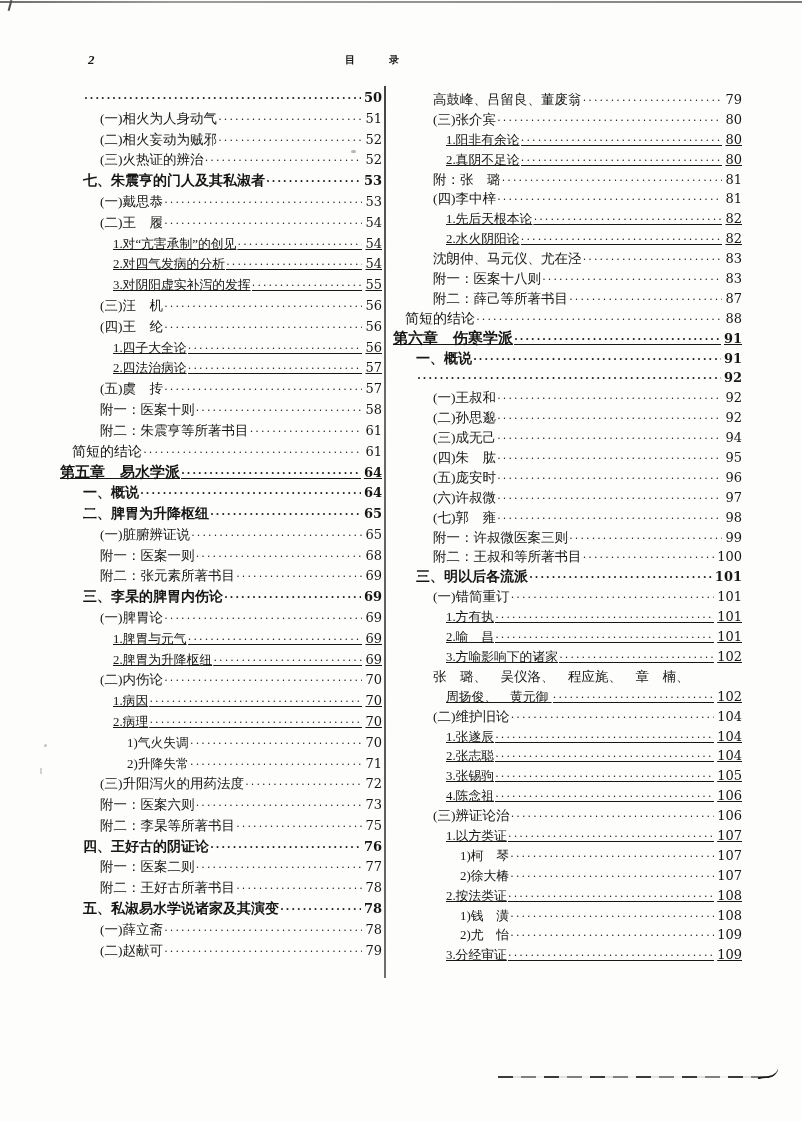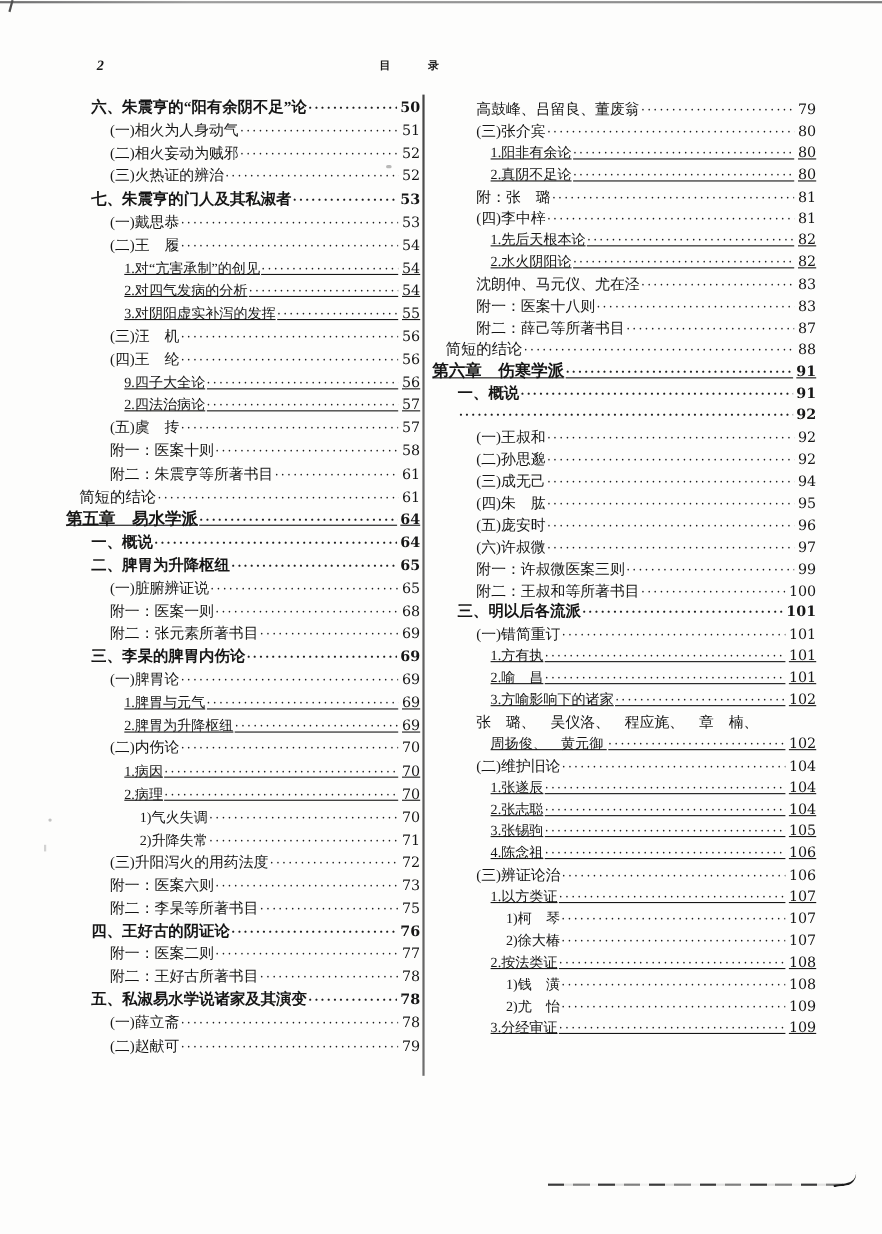--- a/index.html
+++ b/index.html
@@ -52,33 +52,33 @@
   <div class="scan-edge-top"></div>
   <div class="corner-tick"></div>
   <div class="speck-a"></div>
   <div class="speck-b"></div>
   <div class="speck-c"></div>
 
   <span class="folio">2</span>
   <span class="header-title">目　　　录</span>
 
   <div class="col col-left" id="col-left">
-      <div class="row lv2 bold"><span class="title">六、朱震亨的“阳有余阴不足”论</span><span class="dots"></span><span class="pg">50</span></div>
+      <div class="row lv2 bold"><span class="dots"></span><span class="pg">50</span></div>
       <div class="row lv3"><span class="title">(一)相火为人身动气</span><span class="dots"></span><span class="pg">51</span></div>
       <div class="row lv3"><span class="title">(二)相火妄动为贼邪</span><span class="dots"></span><span class="pg">52</span></div>
       <div class="row lv3"><span class="title">(三)火热证的辨治</span><span class="dots"></span><span class="pg">52</span></div>
       <div class="row lv2 bold"><span class="title">七、朱震亨的门人及其私淑者</span><span class="dots"></span><span class="pg">53</span></div>
       <div class="row lv3"><span class="title">(一)戴思恭</span><span class="dots"></span><span class="pg">53</span></div>
       <div class="row lv3"><span class="title">(二)王　履</span><span class="dots"></span><span class="pg">54</span></div>
       <div class="row lv4"><span class="title">1.对“亢害承制”的创见</span><span class="dots"></span><span class="pg">54</span></div>
       <div class="row lv4"><span class="title">2.对四气发病的分析</span><span class="dots"></span><span class="pg">54</span></div>
       <div class="row lv4"><span class="title">3.对阴阳虚实补泻的发挥</span><span class="dots"></span><span class="pg">55</span></div>
       <div class="row lv3"><span class="title">(三)汪　机</span><span class="dots"></span><span class="pg">56</span></div>
       <div class="row lv3"><span class="title">(四)王　纶</span><span class="dots"></span><span class="pg">56</span></div>
-      <div class="row lv4"><span class="title">9.四子大全论</span><span class="dots"></span><span class="pg">56</span></div>
+      <div class="row lv4"><span class="title">1.四子大全论</span><span class="dots"></span><span class="pg">56</span></div>
       <div class="row lv4"><span class="title">2.四法治病论</span><span class="dots"></span><span class="pg">57</span></div>
       <div class="row lv3"><span class="title">(五)虞　抟</span><span class="dots"></span><span class="pg">57</span></div>
       <div class="row lv3"><span class="title">附一：医案十则</span><span class="dots"></span><span class="pg">58</span></div>
       <div class="row lv3"><span class="title">附二：朱震亨等所著书目</span><span class="dots"></span><span class="pg">61</span></div>
       <div class="row lv1"><span class="title">简短的结论</span><span class="dots"></span><span class="pg">61</span></div>
       <div class="row lv0 bold"><span class="title">第五章　易水学派</span><span class="dots"></span><span class="pg">64</span></div>
       <div class="row lv2 bold"><span class="title">一、概说</span><span class="dots"></span><span class="pg">64</span></div>
       <div class="row lv2 bold"><span class="title">二、脾胃为升降枢纽</span><span class="dots"></span><span class="pg">65</span></div>
       <div class="row lv3"><span class="title">(一)脏腑辨证说</span><span class="dots"></span><span class="pg">65</span></div>
       <div class="row lv3"><span class="title">附一：医案一则</span><span class="dots"></span><span class="pg">68</span></div>
@@ -118,20 +118,21 @@
       <div class="row lv1"><span class="title">简短的结论</span><span class="dots"></span><span class="pg">88</span></div>
       <div class="row lv0 bold"><span class="title">第六章　伤寒学派</span><span class="dots"></span><span class="pg">91</span></div>
       <div class="row lv2 bold"><span class="title">一、概说</span><span class="dots"></span><span class="pg">91</span></div>
       <div class="row lv2 bold"><span class="dots"></span><span class="pg">92</span></div>
       <div class="row lv3"><span class="title">(一)王叔和</span><span class="dots"></span><span class="pg">92</span></div>
       <div class="row lv3"><span class="title">(二)孙思邈</span><span class="dots"></span><span class="pg">92</span></div>
       <div class="row lv3"><span class="title">(三)成无己</span><span class="dots"></span><span class="pg">94</span></div>
       <div class="row lv3"><span class="title">(四)朱　肱</span><span class="dots"></span><span class="pg">95</span></div>
       <div class="row lv3"><span class="title">(五)庞安时</span><span class="dots"></span><span class="pg">96</span></div>
       <div class="row lv3"><span class="title">(六)许叔微</span><span class="dots"></span><span class="pg">97</span></div>
+      <div class="row lv3"><span class="title">(七)郭　雍</span><span class="dots"></span><span class="pg">98</span></div>
       <div class="row lv3"><span class="title">附一：许叔微医案三则</span><span class="dots"></span><span class="pg">99</span></div>
       <div class="row lv3"><span class="title">附二：王叔和等所著书目</span><span class="dots"></span><span class="pg">100</span></div>
       <div class="row lv2 bold"><span class="title">三、明以后各流派</span><span class="dots"></span><span class="pg">101</span></div>
       <div class="row lv3"><span class="title">(一)错简重订</span><span class="dots"></span><span class="pg">101</span></div>
       <div class="row lv4"><span class="title">1.方有执</span><span class="dots"></span><span class="pg">101</span></div>
       <div class="row lv4"><span class="title">2.喻　昌</span><span class="dots"></span><span class="pg">101</span></div>
       <div class="row lv4"><span class="title">3.方喻影响下的诸家</span><span class="dots"></span><span class="pg">102</span></div>
       <div class="row lv3"><span class="title">张　璐、　吴仪洛、　程应旄、　章　楠、</span></div>
       <div class="row lv4"><span class="title">周扬俊、　黄元御 </span><span class="dots"></span><span class="pg">102</span></div>
       <div class="row lv3"><span class="title">(二)维护旧论</span><span class="dots"></span><span class="pg">104</span></div>

